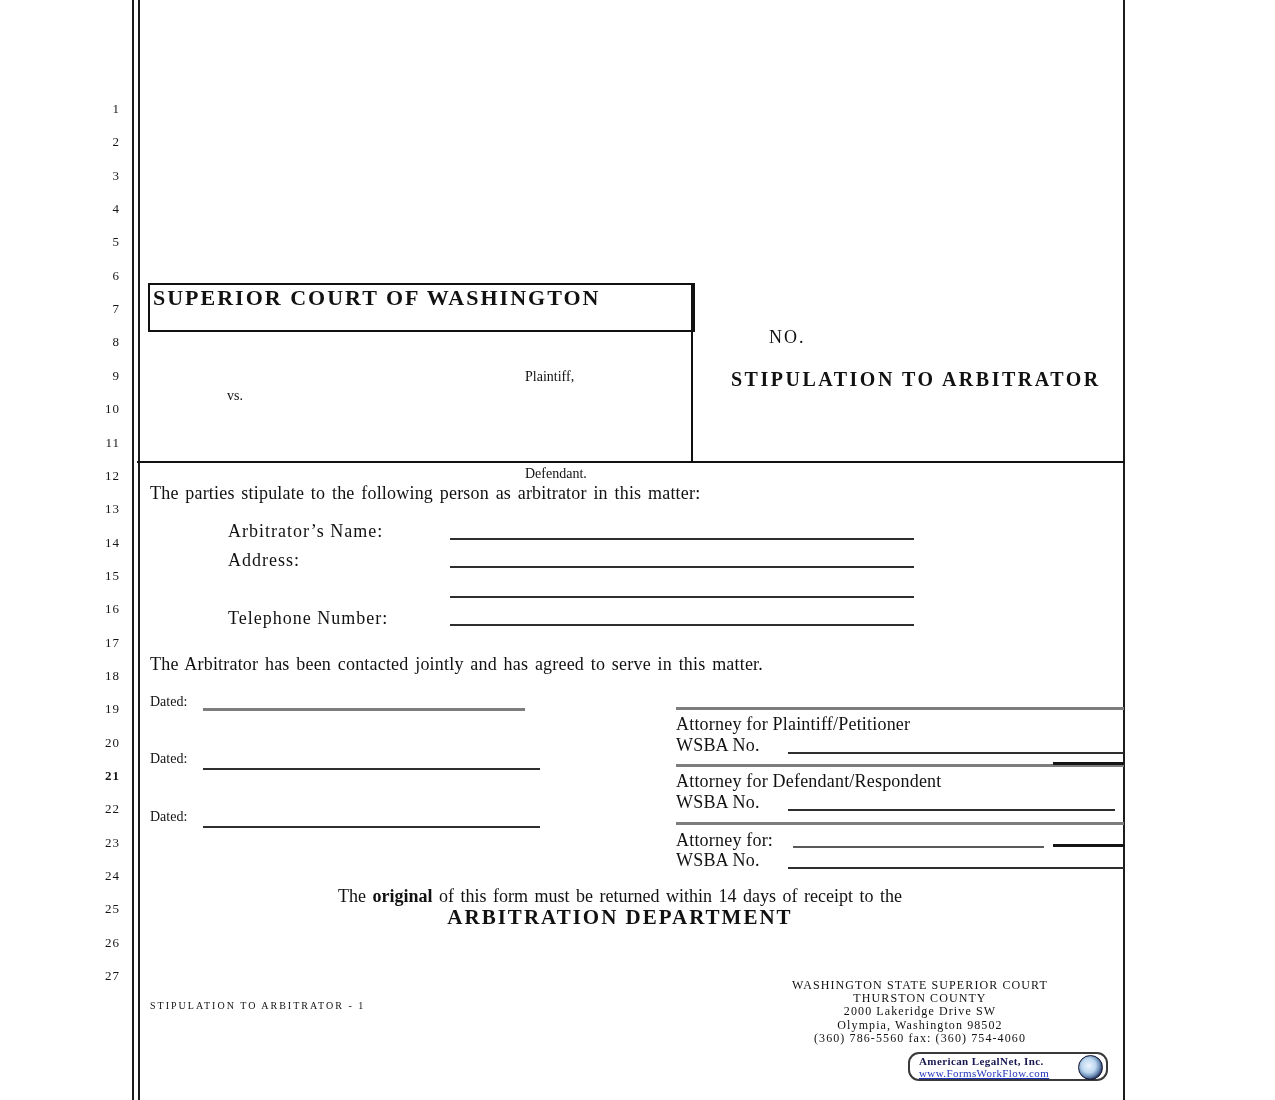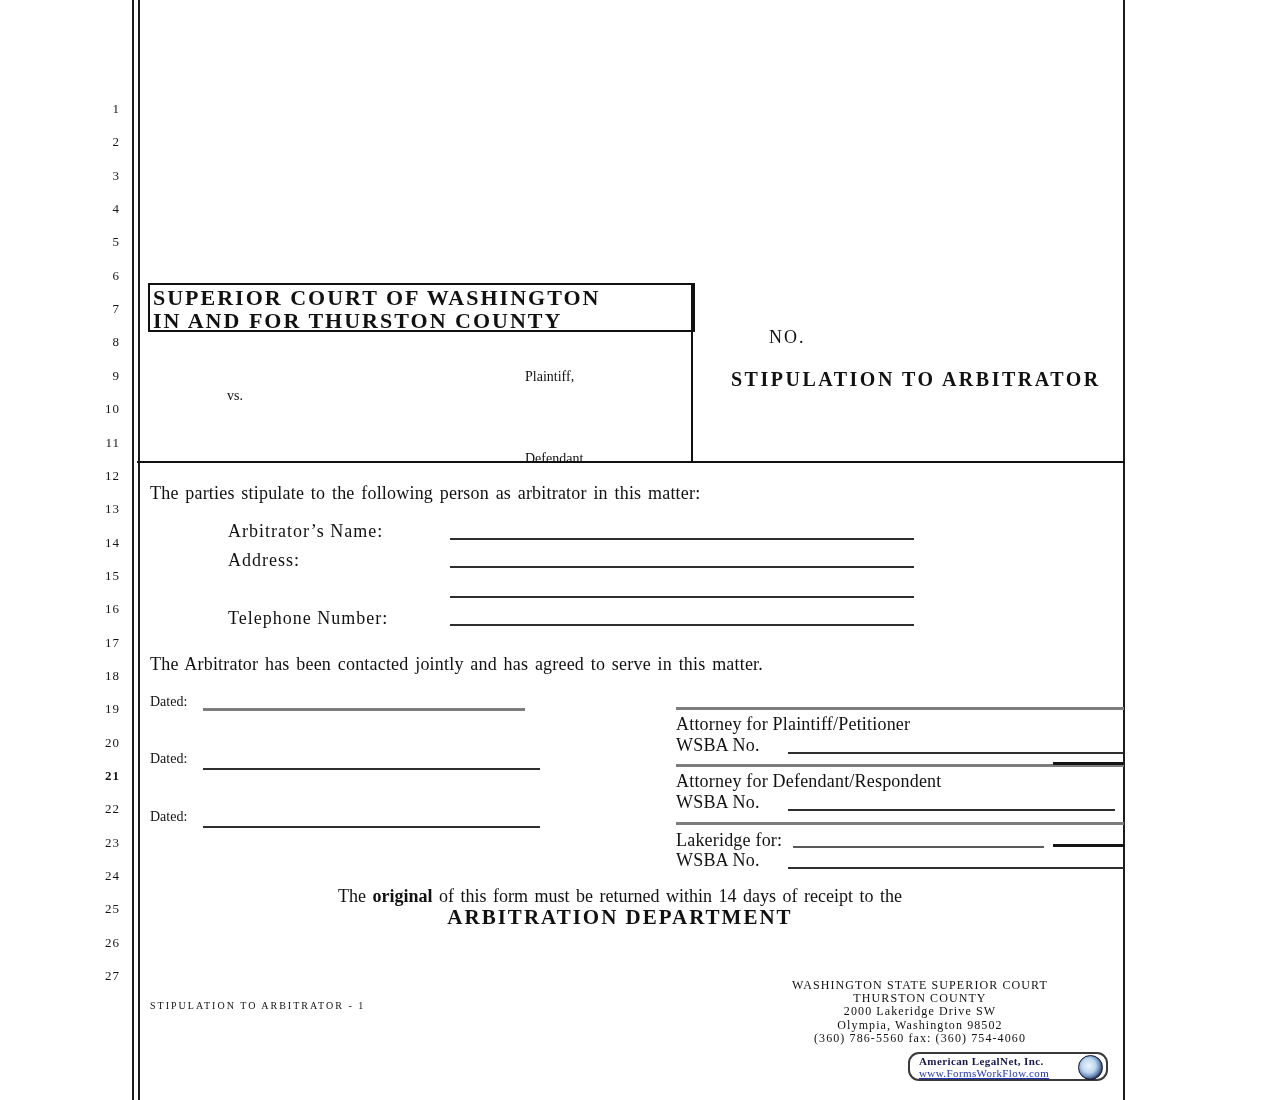--- a/index.html
+++ b/index.html
@@ -82,29 +82,28 @@
       <div class="line-no" style="top: 801.35px;">22</div>
       <div class="line-no" style="top: 834.7px;">23</div>
       <div class="line-no" style="top: 868.05px;">24</div>
       <div class="line-no" style="top: 901.4px;">25</div>
       <div class="line-no" style="top: 934.75px;">26</div>
       <div class="line-no" style="top: 968.1px;">27</div>
     </div>
 
   <div class="abs caption-box" style="left:148px;top:283px;width:538px;height:44px;">
     <div>SUPERIOR COURT OF WASHINGTON</div>
-    <div>IN AND FOR THURSTON COUNTY</div>
   </div>
 
   <div class="abs" style="left:691px;top:283px;width:2px;height:180px;background:#111;"></div>
   <div class="abs" style="left:137px;top:461px;width:988px;height:2px;background:#111;"></div>
 
   <div class="abs t17" style="left:525px;top:369px;">Plaintiff,</div>
   <div class="abs t17" style="left:227px;top:388px;">vs.</div>
-  <div class="abs t17" style="left:525px;top:451px;font-family:Liberation Serif, serif;">Defendant.</div>
+  <div class="abs t17" style="left:525px;top:466px;font-family:Liberation Serif, serif;">Defendant.</div>
 
   <div class="abs case-no" style="left:769px;top:327px;">NO.</div>
   <div class="abs doc-title" style="left:731px;top:368px;">STIPULATION TO ARBITRATOR</div>
 
   <div class="abs body-text" style="left:150px;top:483px;">The parties stipulate to the following person as arbitrator in this matter:</div>
 
   <div class="abs label-text" style="left:228px;top:521px;">Arbitrator’s Name:</div>
   <div class="fieldline" style="left:450px;top:538px;width:464px;"></div>
 
   <div class="abs label-text" style="left:228px;top:550px;">Address:</div>
@@ -127,21 +126,21 @@
   <div class="fieldline" style="left:203px;top:768px;width:337px;"></div>
   <div class="grayline" style="left:676px;top:764px;width:448px;"></div>
   <div class="darkseg" style="left:1053px;top:762px;width:71px;"></div>
   <div class="abs att-text" style="left:676px;top:771px;">Attorney for Defendant/Respondent</div>
   <div class="abs att-text" style="left:676px;top:792px;">WSBA No.</div>
   <div class="fieldline" style="left:788px;top:809px;width:327px;"></div>
 
   <div class="abs t17" style="left:150px;top:809px;">Dated:</div>
   <div class="fieldline" style="left:203px;top:826px;width:337px;"></div>
   <div class="grayline" style="left:676px;top:822px;width:448px;"></div>
-  <div class="abs att-text" style="left:676px;top:830px;">Lakeridge for:</div>
+  <div class="abs att-text" style="left:676px;top:830px;">Attorney for:</div>
   <div class="fieldline" style="left:793px;top:846px;width:251px;border-bottom-color:#5a5a5a;"></div>
   <div class="darkseg" style="left:1053px;top:844px;width:71px;"></div>
   <div class="abs att-text" style="left:676px;top:850px;">WSBA No.</div>
   <div class="fieldline" style="left:788px;top:867px;width:336px;"></div>
 
   <div class="center-wrap notice" style="top:886px;">
     <span>The </span><b>original</b><span> of this form must be returned within 14 days of receipt to the</span>
   </div>
   <div class="center-wrap dept" style="top:905px;">ARBITRATION DEPARTMENT</div>
 

